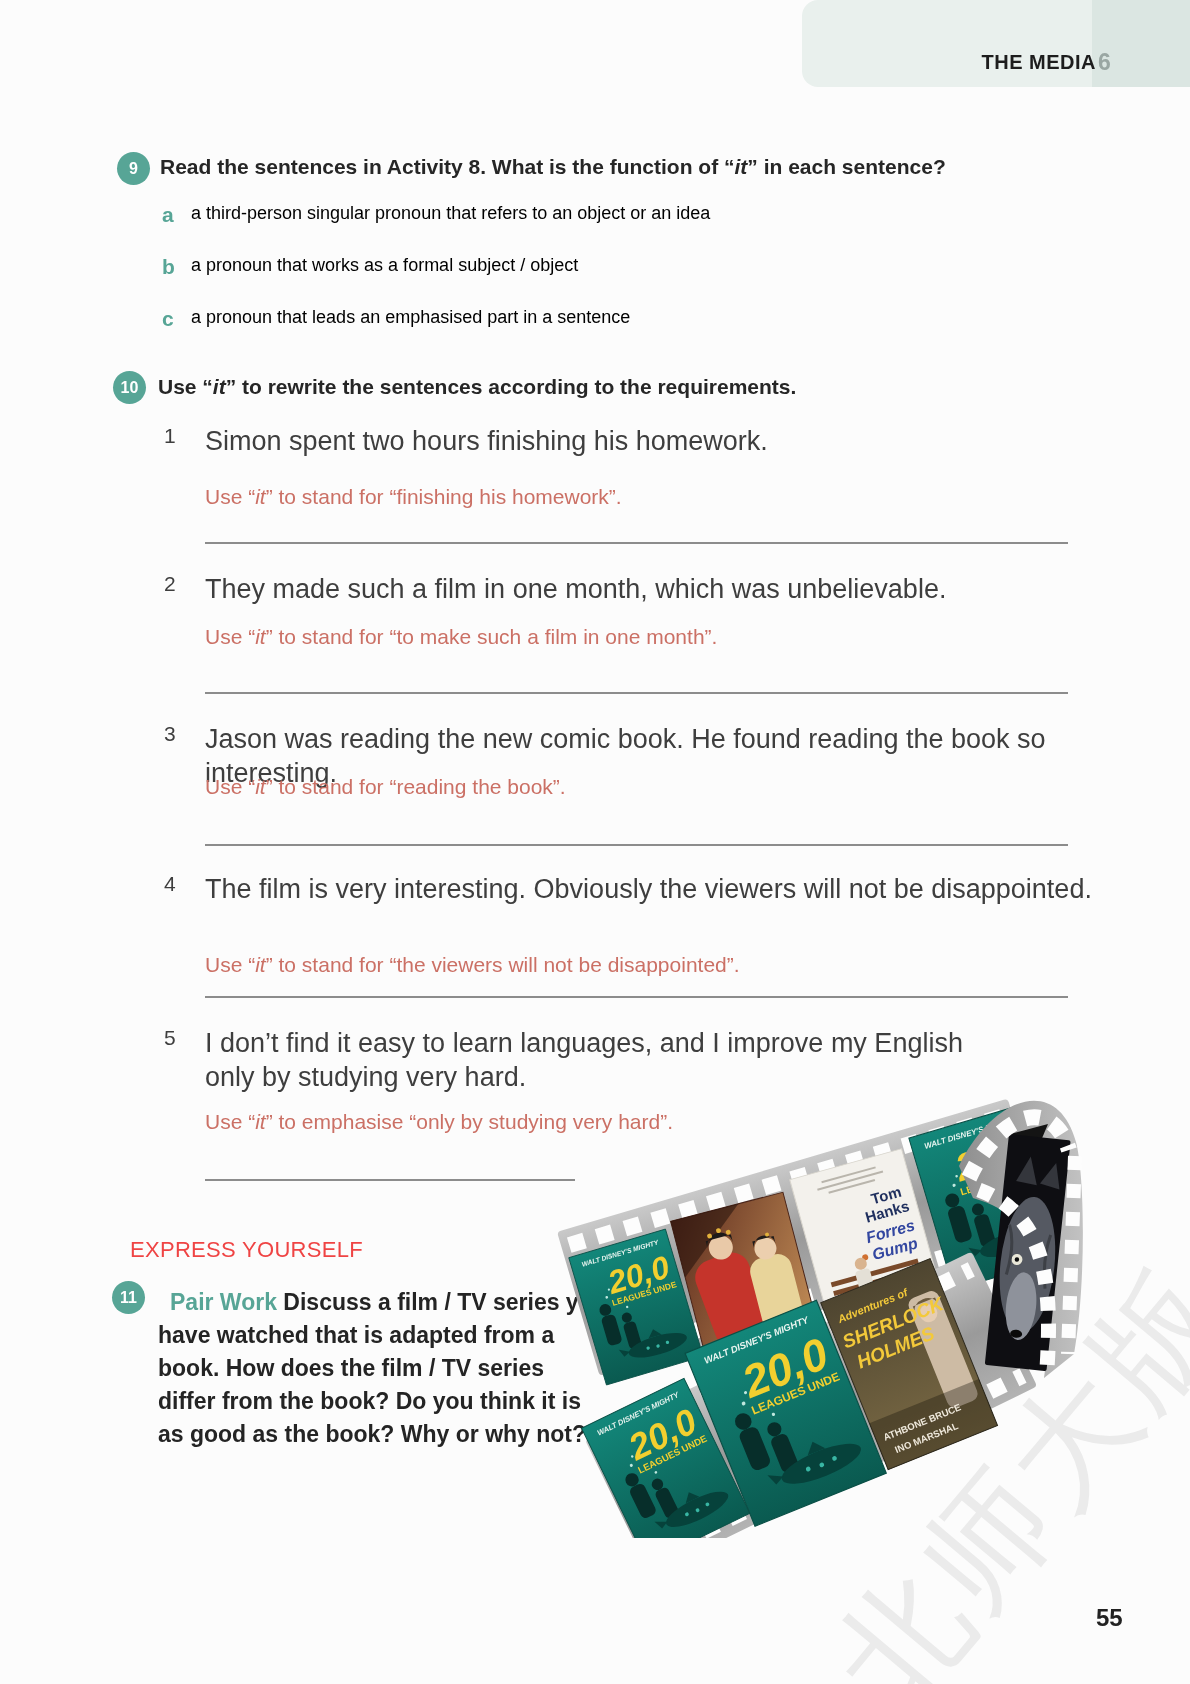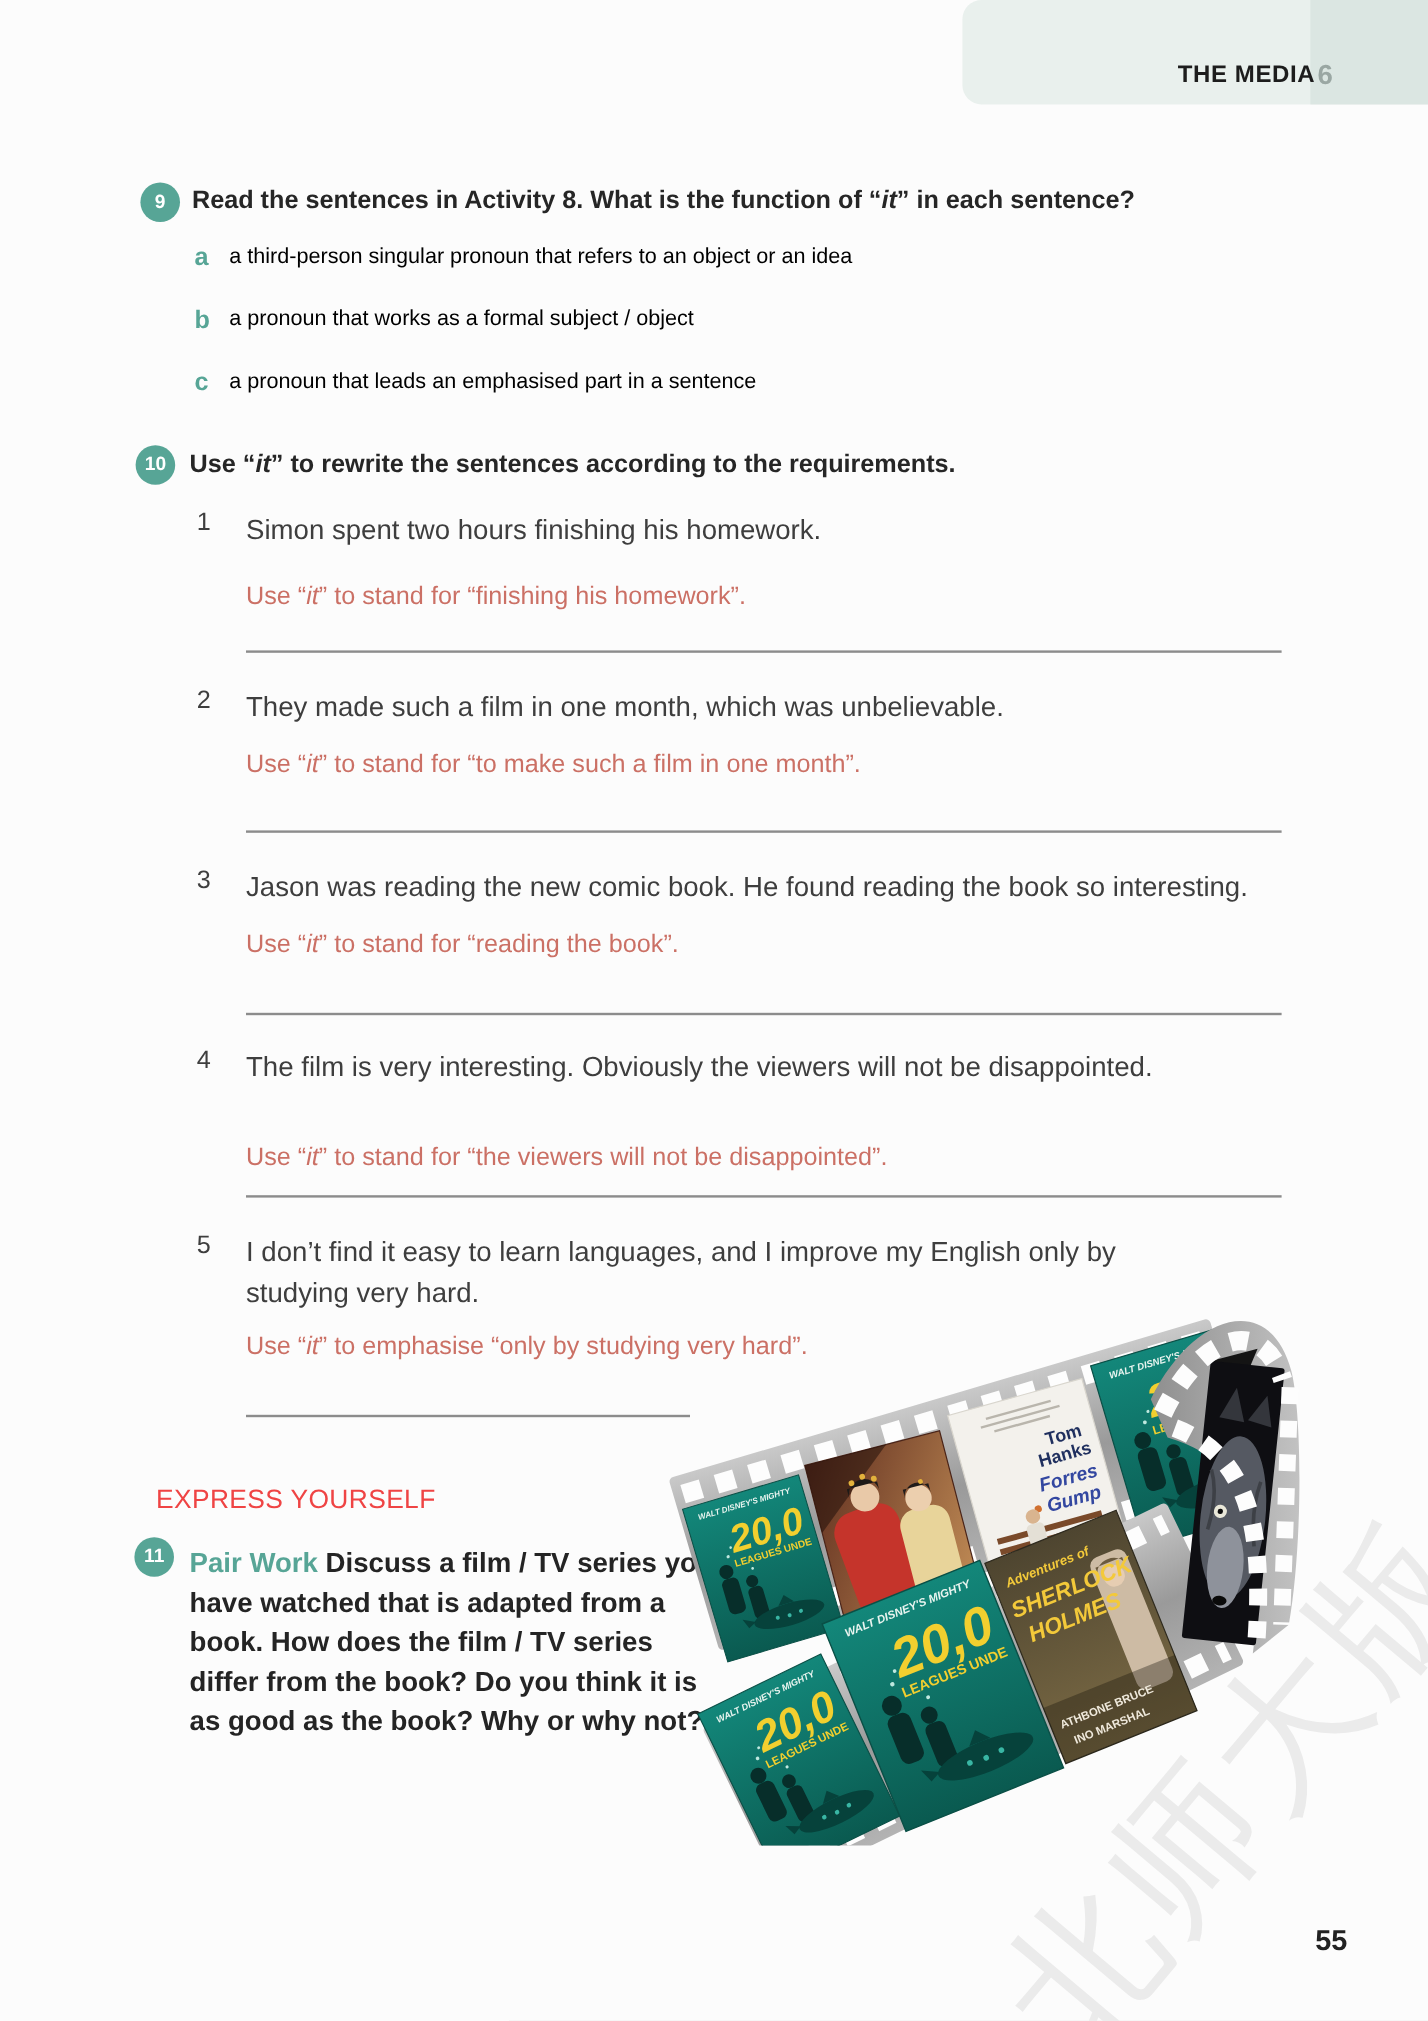--- a/index.html
+++ b/index.html
@@ -19,32 +19,32 @@
   .badge { position:absolute; width:33px; height:33px; border-radius:50%; background:#57a596;
     color:#fff; font-weight:bold; font-size:16px; display:flex; align-items:center; justify-content:center; }
 
   .act-title { position:absolute; font-size:21px; font-weight:bold; color:#262626; white-space:nowrap; }
   .act-title i { font-style:italic; }
 
   .opt-letter { position:absolute; left:162px; width:22px; font-size:21px; font-weight:bold; color:#57a596; }
   .opt-text   { position:absolute; left:191px; font-size:18px; color:#000000; white-space:nowrap; }
 
   .item-num  { position:absolute; left:164px; width:24px; font-size:21px; color:#3e3e3e; }
-  .item-text { position:absolute; left:205px; font-size:23px; color:#3e3e3e; line-height:34px; }
+  .item-text { position:absolute; left:205px; font-size:27px; color:#3e3e3e; line-height:34px; }
   .hint { position:absolute; left:205px; font-size:21px; color:#cb7065; white-space:nowrap; }
   .hint i { font-style:italic; }
   .rule { position:absolute; left:205px; height:2px; background:#8c8c8c; }
 
   .express { position:absolute; left:130px; top:1237px; font-size:22px; font-weight:normal;
     color:#ef4444; letter-spacing:.3px; }
 
   .a11-text { position:absolute; left:158px; top:1286px; font-size:23px; font-weight:bold;
     color:#242424; line-height:33px; }
   .a11-text div { white-space:nowrap; }
-  .pairwork { color:#57a596; }
+  .pairwork { color:#57a596;margin-left:12px; }
 
   .pagenum { position:absolute; left:1096px; top:1604px; font-size:24px; font-weight:bold; color:#222; }
 
   .watermark { position:absolute; left:752px; top:1408px; width:560px; height:160px;
     line-height:160px; text-align:center; transform:rotate(-50deg);
     font-family:"DejaVu Serif",serif; font-size:126px; letter-spacing:6px;
     color:rgba(40,40,40,0.08); z-index:1; pointer-events:none; }
 
   .filmstrip { position:absolute; left:545px; top:1038px; width:540px; height:500px; z-index:2; }
 </style>

